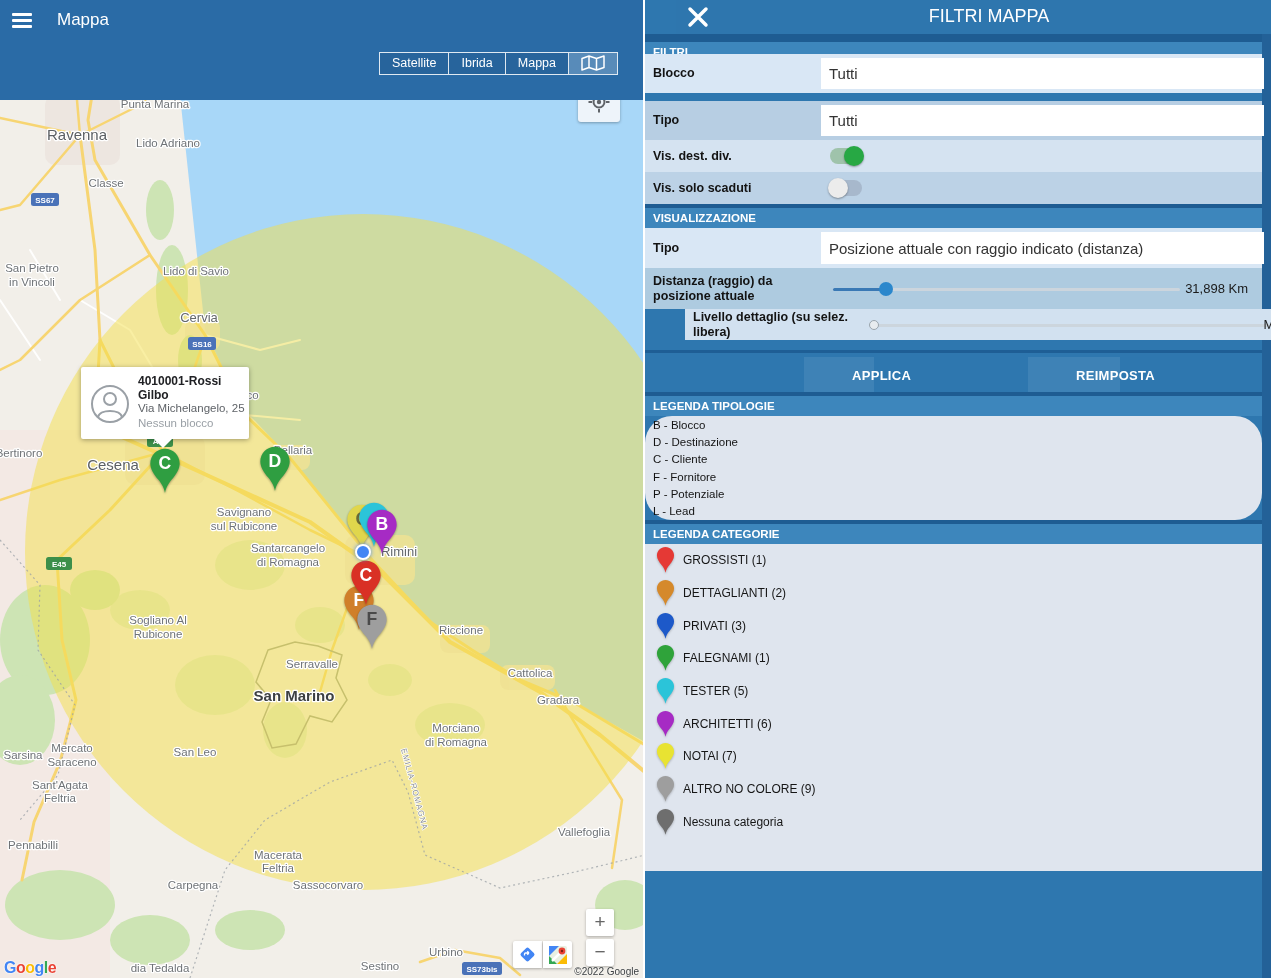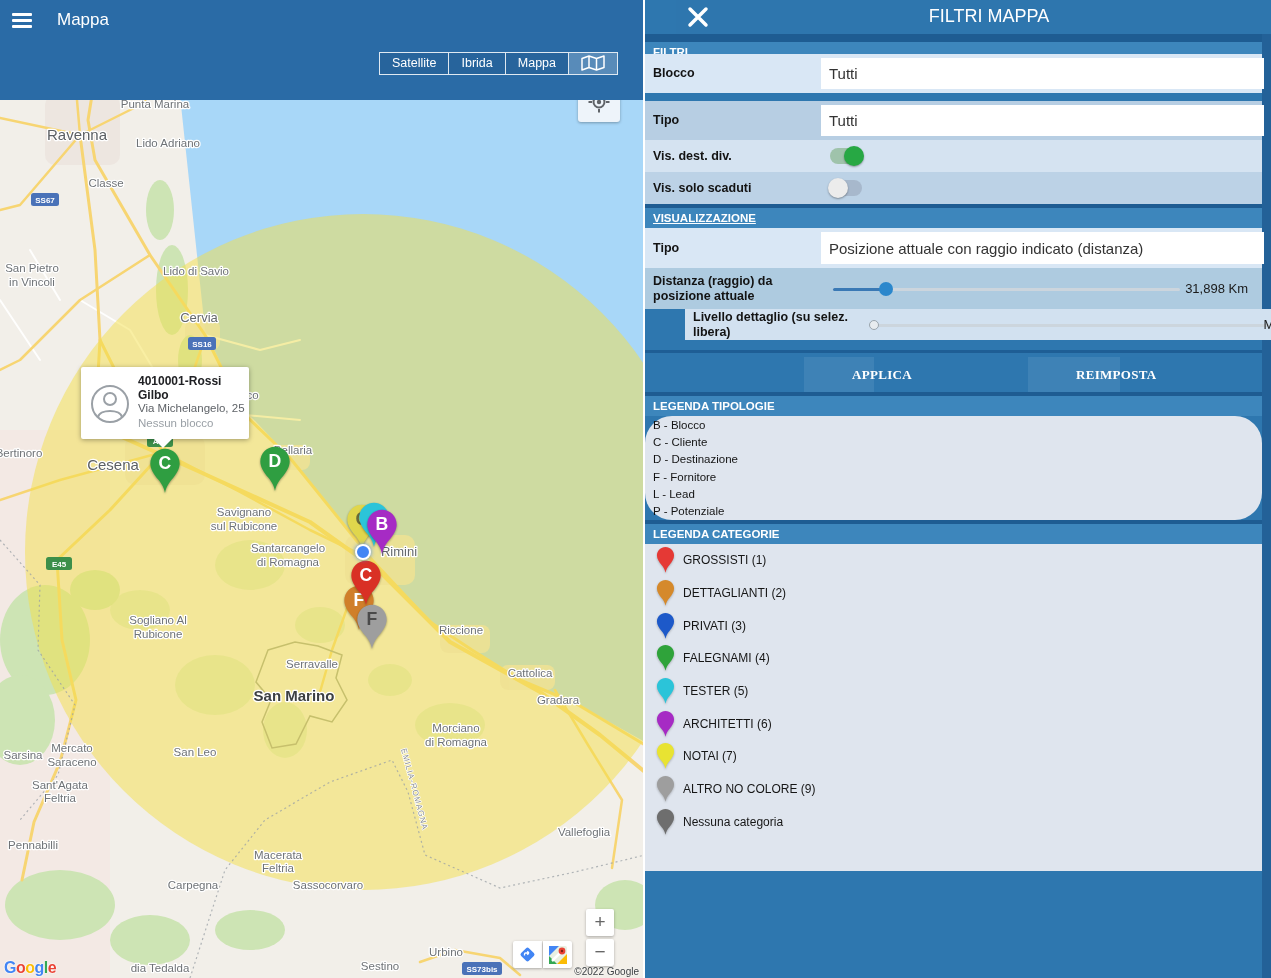--- a/index.html
+++ b/index.html
@@ -78,21 +78,21 @@
   .toggle.on{background:#9fc3ab;}
   .toggle.on .knob{right:-2px;background:#27a844;}
   .toggle.off{background:#a7b8cc;}
   .toggle.off .knob{left:-2px;background:#ececec;}
   .slider-val{position:absolute;right:14px;top:50%;margin-top:-8px;font-size:13px;color:#1a1a1a;}
   .track{position:absolute;height:3px;border-radius:2px;background:#ccd5dd;top:50%;margin-top:-1px;}
   .track .fill{position:absolute;left:0;top:0;bottom:0;background:#3a79b5;border-radius:2px;}
   .handle{position:absolute;top:50%;width:14px;height:14px;margin-top:-7px;border-radius:50%;background:#2b87cc;}
   .handle.hollow{width:10px;height:10px;margin-top:-5px;background:#e8ecef;border:1.5px solid #9aa5ad;box-sizing:border-box;}
   .pbtn{position:absolute;top:4px;height:36px;background:#3e82b6;color:#fff;font-weight:bold;font-size:13px;
-        border:none;font-family:Liberation Serif, serif;letter-spacing:.3px;padding-left:48px;}
+        border:none;font-family:Liberation Sans, sans-serif;letter-spacing:.3px;padding-left:48px;}
   #legend-types-list{left:0;width:617px;background:#dfe5ee;}
   #legend-types-list div{height:17.3px;padding-left:8px;font-size:11.5px;color:#141414;display:flex;align-items:center;}
   #legend-cats-list{left:0;width:617px;background:#dfe5ee;}
   .cat-row{height:32.7px;display:flex;align-items:center;padding-left:10px;}
   .cat-row svg{width:21px;height:28px;margin-right:7px;filter:drop-shadow(0 1px 1px rgba(0,0,0,.25));}
   .cat-row span{font-size:12px;color:#161616;}
 </style>
 </head>
 <body>
 
@@ -368,21 +368,21 @@
         <div class="knob"></div>
       </div>
   </div>
   <div class="prow abs" style="top:172px;height:32px;background:#bcd2e6;">
     <div class="plabel">Vis. solo scaduti</div>
     <div class="toggle off">
         <div class="knob"></div>
       </div>
   </div>
 
-  <div class="sec-bar abs" style="top:204px;text-decoration:underline;">VISUALIZZAZIONE</div>
+  <div class="sec-bar abs" style="top:204px;">VISUALIZZAZIONE</div>
 
   <div class="prow abs" style="top:228px;height:40px;background:#d9e7f5;">
     <div class="plabel">Tipo</div>
     <input type="text" readonly="" value="Posizione attuale con raggio indicato (distanza)" style="">
   </div>
   <div class="prow abs" style="top:268px;height:41px;background:#aecbe0;">
     <div class="plabel">Distanza (raggio) da posizione attuale</div>
     <div class="track" style="left:188px;width:347px;">
       <div class="fill" style="width:53px;"></div>
     </div>
@@ -397,25 +397,25 @@
   </div>
 
   <div class="abs" style="top:350px;left:0;width:617px;height:42px;border-top:3px solid #1e5e95;box-sizing:border-box;">
     <button class="pbtn" style="left:159px;width:70px;">APPLICA</button>
     <button class="pbtn" style="left:383px;width:92px;">REIMPOSTA</button>
   </div>
 
   <div class="sec-bar abs" style="top:392px;">LEGENDA TIPOLOGIE</div>
   <div id="legend-types-list" class="abs" style="top:416px;height:104px;border-radius:27px;">
     <div>B - Blocco</div>
+    <div>D - Destinazione</div>
     <div>C - Cliente</div>
-    <div>D - Destinazione</div>
     <div>F - Fornitore</div>
+    <div>P - Potenziale</div>
     <div>L - Lead</div>
-    <div>P - Potenziale</div>
   </div>
 
   <div class="sec-bar abs" style="top:520px;">LEGENDA CATEGORIE</div>
   <div id="legend-cats-list" class="abs" style="top:544px;height:327px;">
     <div class="cat-row">
       <svg viewBox="0 0 24 34">
           <path d="M12 1.2 C6.2 1.2 1.6 5.8 1.6 11.6 C1.6 15.6 4.2 19.4 7.2 23 C9.3 25.6 11 27.9 12 32.5 C13 27.9 14.7 25.6 16.8 23 C19.8 19.4 22.4 15.6 22.4 11.6 C22.4 5.8 17.8 1.2 12 1.2 Z" style="fill: rgb(229, 57, 53);"></path>
         </svg>
       <span>GROSSISTI (1)</span>
     </div>
@@ -428,21 +428,21 @@
     <div class="cat-row">
       <svg viewBox="0 0 24 34">
           <path d="M12 1.2 C6.2 1.2 1.6 5.8 1.6 11.6 C1.6 15.6 4.2 19.4 7.2 23 C9.3 25.6 11 27.9 12 32.5 C13 27.9 14.7 25.6 16.8 23 C19.8 19.4 22.4 15.6 22.4 11.6 C22.4 5.8 17.8 1.2 12 1.2 Z" style="fill: rgb(29, 89, 201);"></path>
         </svg>
       <span>PRIVATI (3)</span>
     </div>
     <div class="cat-row">
       <svg viewBox="0 0 24 34">
           <path d="M12 1.2 C6.2 1.2 1.6 5.8 1.6 11.6 C1.6 15.6 4.2 19.4 7.2 23 C9.3 25.6 11 27.9 12 32.5 C13 27.9 14.7 25.6 16.8 23 C19.8 19.4 22.4 15.6 22.4 11.6 C22.4 5.8 17.8 1.2 12 1.2 Z" style="fill: rgb(47, 163, 58);"></path>
         </svg>
-      <span>FALEGNAMI (4)</span>
+      <span>FALEGNAMI (1)</span>
     </div>
     <div class="cat-row">
       <svg viewBox="0 0 24 34">
           <path d="M12 1.2 C6.2 1.2 1.6 5.8 1.6 11.6 C1.6 15.6 4.2 19.4 7.2 23 C9.3 25.6 11 27.9 12 32.5 C13 27.9 14.7 25.6 16.8 23 C19.8 19.4 22.4 15.6 22.4 11.6 C22.4 5.8 17.8 1.2 12 1.2 Z" style="fill: rgb(43, 196, 217);"></path>
         </svg>
       <span>TESTER (5)</span>
     </div>
     <div class="cat-row">
       <svg viewBox="0 0 24 34">
           <path d="M12 1.2 C6.2 1.2 1.6 5.8 1.6 11.6 C1.6 15.6 4.2 19.4 7.2 23 C9.3 25.6 11 27.9 12 32.5 C13 27.9 14.7 25.6 16.8 23 C19.8 19.4 22.4 15.6 22.4 11.6 C22.4 5.8 17.8 1.2 12 1.2 Z" style="fill: rgb(166, 43, 196);"></path>

